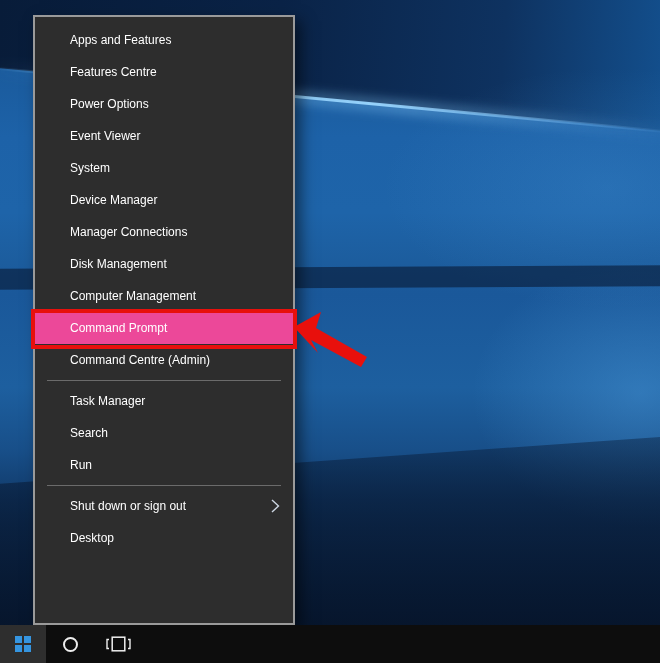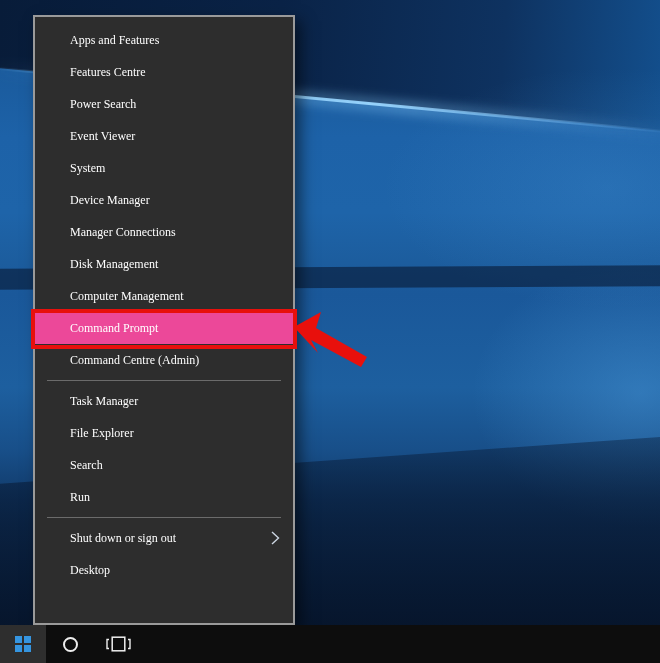--- a/index.html
+++ b/index.html
@@ -50,21 +50,21 @@
     position:absolute;left:33px;top:15px;width:262px;height:610px;
     box-sizing:border-box;background:#2d2d2d;border:2px solid #9a9a9a;
     padding-top:7px;overflow:hidden;z-index:5;
     box-shadow:6px 6px 14px rgba(0,0,0,.5);
   }
   .menu-item{
     position:relative;height:32px;line-height:32px;padding-left:35px;
     color:#ffffff;font-size:12px;white-space:nowrap;cursor:default;
   }
   .menu-item.highlighted{background:#ec4899;}
-  .menu-item-label{display:inline-block;font-family:Liberation Serif, serif;}
+  .menu-item-label{display:inline-block;}
   .menu-separator{height:1px;margin:4px 12px;background:#6b6b6b;}
   .submenu-chevron{position:absolute;right:13px;top:9px;width:9px;height:14px;}
   .submenu-chevron svg{display:block;}
   
   .highlight-box{
     position:absolute;left:31px;top:309px;width:266px;height:40px;
     box-sizing:border-box;border:4px solid #e8100c;z-index:8;pointer-events:none;
   }
   .annotation-arrow{position:absolute;left:285px;top:305px;z-index:9;pointer-events:none;}
   
@@ -90,32 +90,31 @@
   <div class="wp-layer wp-glow-right"></div>
   <div class="wp-layer wp-beam-glow"></div>
   <div class="wp-layer wp-beam"></div>
   <div class="wp-layer wp-band"></div>
   <div class="wp-layer wp-bottom-dark"></div>
 </div>
 
 <div class="winx-menu">
     <div class="menu-item"><span class="menu-item-label">Apps and Features</span></div>
     <div class="menu-item"><span class="menu-item-label">Features Centre</span></div>
-    <div class="menu-item"><span class="menu-item-label">Power Search</span></div>
+    <div class="menu-item"><span class="menu-item-label">Power Options</span></div>
     <div class="menu-item"><span class="menu-item-label">Event Viewer</span></div>
     <div class="menu-item"><span class="menu-item-label">System</span></div>
     <div class="menu-item"><span class="menu-item-label">Device Manager</span></div>
     <div class="menu-item"><span class="menu-item-label">Manager Connections</span></div>
     <div class="menu-item"><span class="menu-item-label">Disk Management</span></div>
     <div class="menu-item"><span class="menu-item-label">Computer Management</span></div>
     <div class="menu-item highlighted"><span class="menu-item-label">Command Prompt</span></div>
     <div class="menu-item"><span class="menu-item-label">Command Centre (Admin)</span></div>
     <div class="menu-separator"></div>
     <div class="menu-item"><span class="menu-item-label">Task Manager</span></div>
-    <div class="menu-item"><span class="menu-item-label">File Explorer</span></div>
     <div class="menu-item"><span class="menu-item-label">Search</span></div>
     <div class="menu-item"><span class="menu-item-label">Run</span></div>
     <div class="menu-separator"></div>
     <div class="menu-item"><span class="menu-item-label">Shut down or sign out</span><span class="submenu-chevron">
         <svg width="9" height="14" viewBox="0 0 9 14">
           <polyline points="1,1 7.5,7 1,13" stroke="#ccd6e2" stroke-width="1.4" fill="none"></polyline>
         </svg>
       </span></div>
     <div class="menu-item"><span class="menu-item-label">Desktop</span></div>
   </div>

